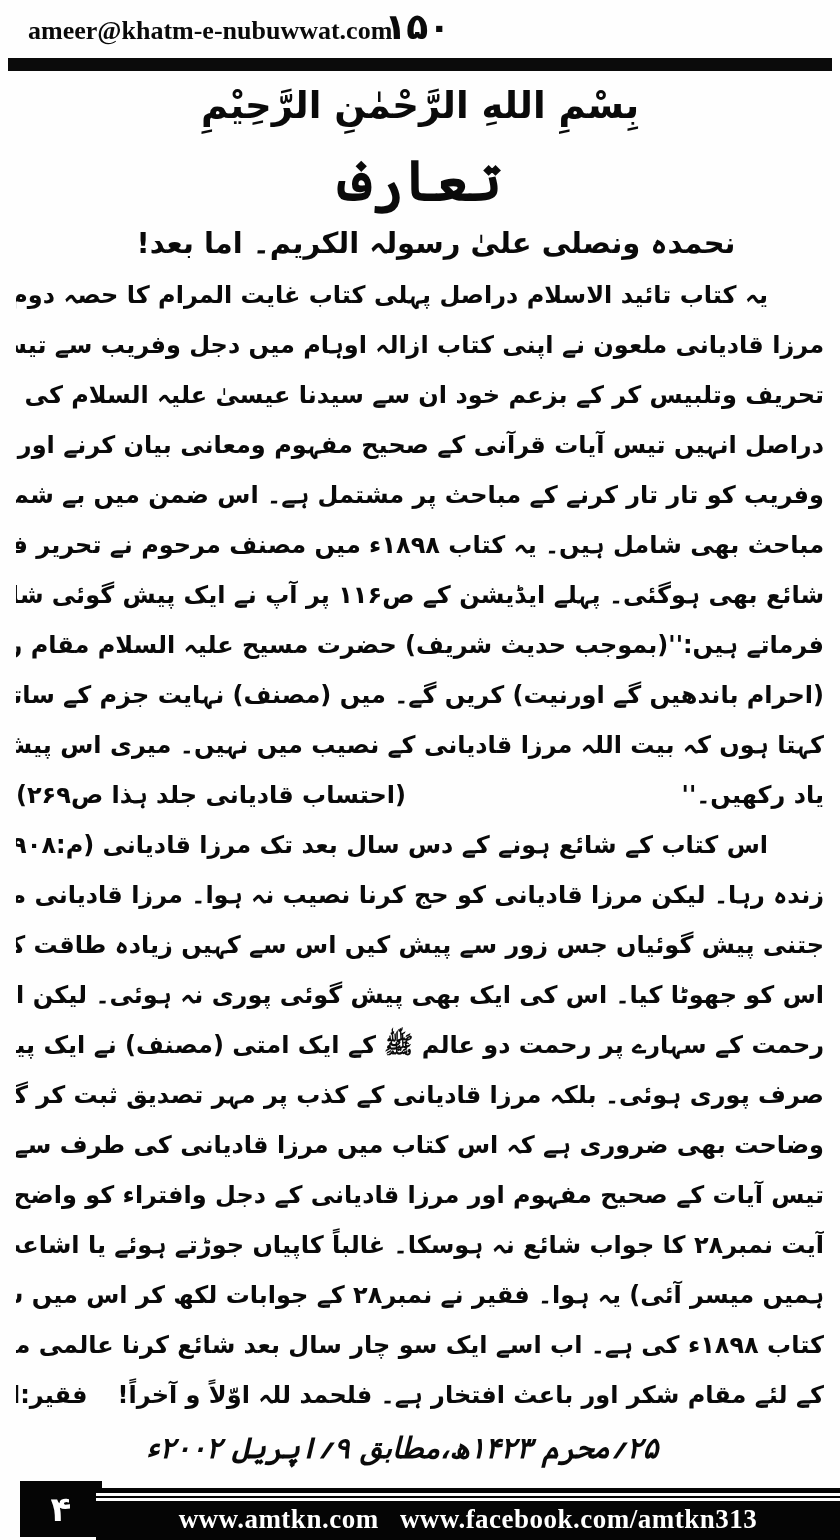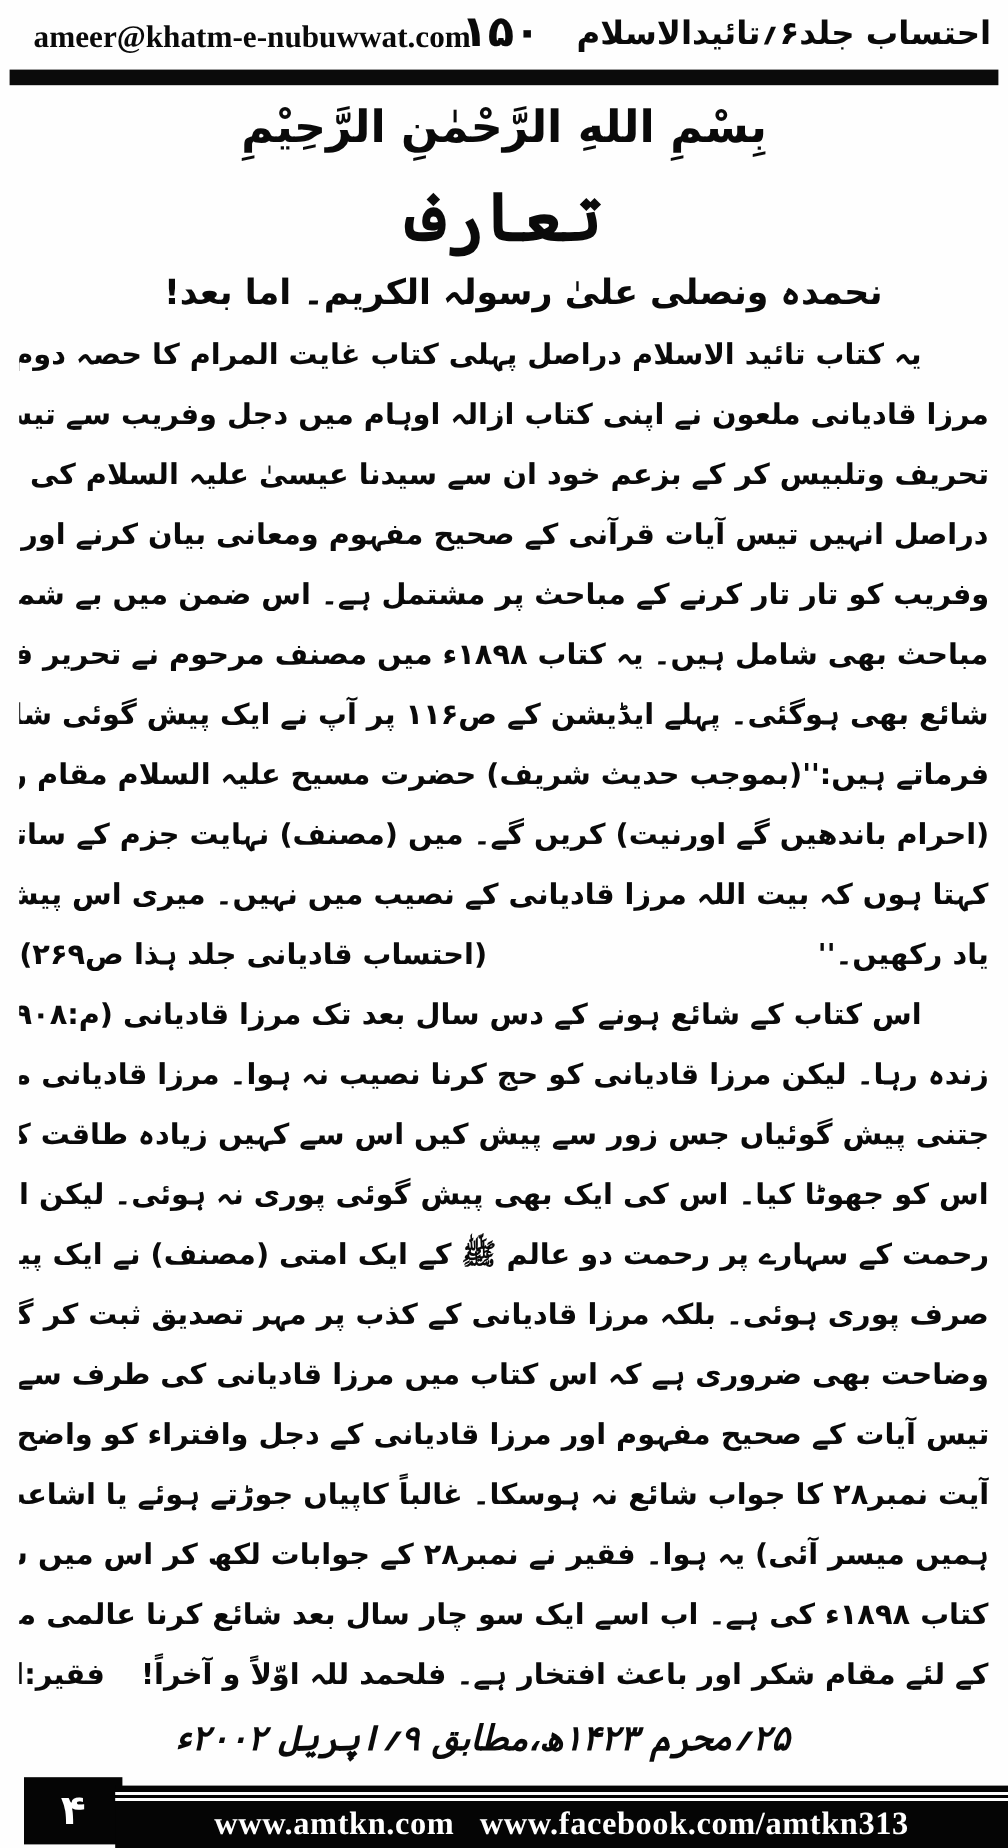--- a/index.html
+++ b/index.html
@@ -67,21 +67,20 @@
   }
   .footer-urls span{margin:0 7px;}
 </style>
 </head>
 <body>
 
 <div class="page">
 
   <div class="hdr-email">ameer@khatm-e-nubuwwat.com</div>
   <div class="hdr-pagenum">۱۵۰</div>
-  <div class="hdr-book">احتساب جلد۶؍تائیدالاسلام</div>
   <div class="hdr-rule"></div>
 
   <div class="bismillah">بِسْمِ اللهِ الرَّحْمٰنِ الرَّحِيْمِ</div>
   <div class="main-title">تعارف</div>
   <div class="tahmid">نحمدہ ونصلی علیٰ رسولہ الکریم۔ اما بعد!</div>
 
   <div class="body-text">
     <div class="line indent">یہ کتاب تائید الاسلام دراصل پہلی کتاب غایت المرام کا حصہ دوم ہے۔</div>
     <div class="line">مرزا قادیانی ملعون نے اپنی کتاب ازالہ اوہام میں دجل وفریب سے تیس آیات قرآنی میں</div>
     <div class="line">تحریف وتلبیس کر کے بزعم خود ان سے سیدنا عیسیٰ علیہ السلام کی وفات ثابت کرنا چاہی۔ یہ کتاب</div>

